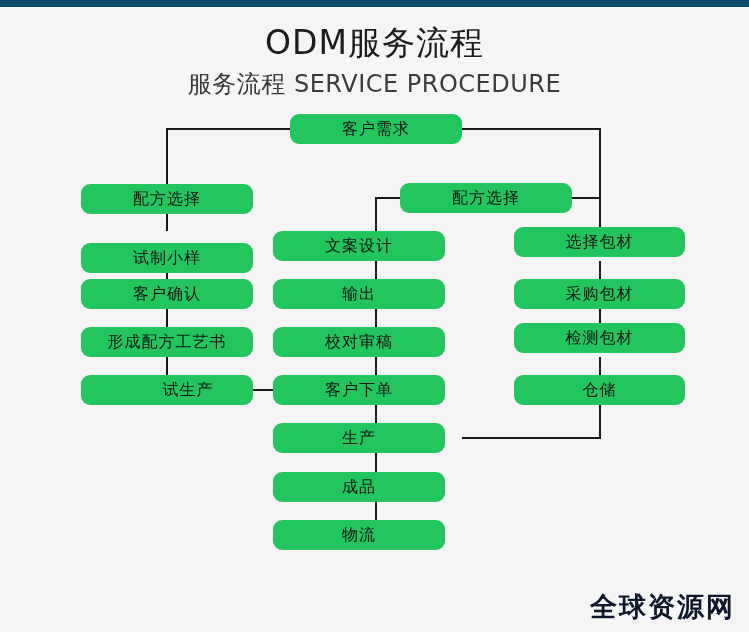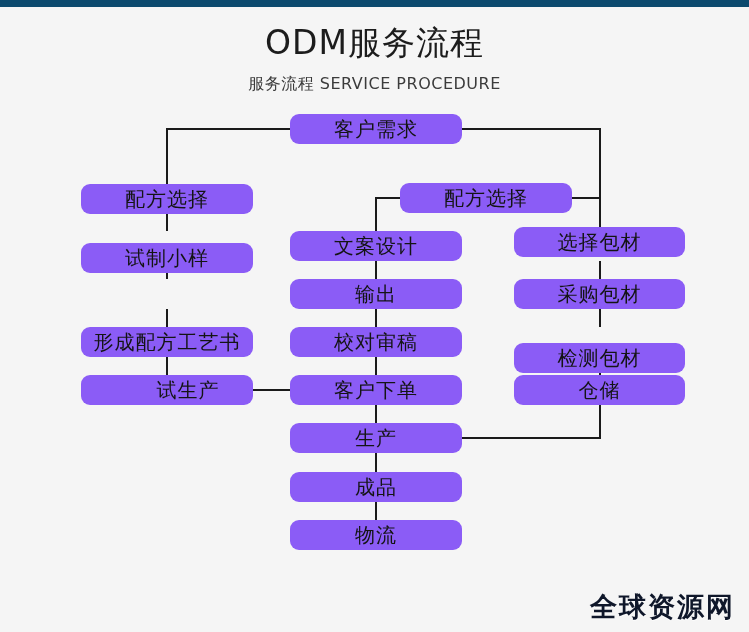--- a/index.html
+++ b/index.html
@@ -34,21 +34,21 @@
   }
   .main-title {
     font-size: 33px;
     color: #1c1c1c;
     letter-spacing: 1px;
     line-height: 44px;
     font-weight: 400;
     white-space: nowrap;
   }
   .sub-title {
-    font-size: 16px;
+    font-size: 24px;
     color: #3b3b3b;
     letter-spacing: 0.5px;
     line-height: 30px;
     font-weight: 400;
     margin-top: 4px;
     white-space: nowrap;
   }
 
   
   #diagram {
@@ -61,35 +61,35 @@
   #connectors {
     position: absolute;
     left: 0;
     top: 0;
     width: 749px;
     height: 632px;
     pointer-events: none;
   }
   .node {
     position: absolute;
-    background: #8b5cf6;
+    background: #22c55e;
     border-radius: 9px;
     height: 30px;
     line-height: 30px;
     text-align: center;
-    font-size: 20px;
+    font-size: 16px;
     color: #141414;
     letter-spacing: 1px;
     white-space: nowrap;
     box-sizing: border-box;
   }
 
   
   .col-left  { left: 81px;  width: 172px; }
-  .col-mid   { left: 290px; width: 172px; }
+  .col-mid   { left: 273px; width: 172px; }
   .col-right { left: 514px; width: 171px; }
   .col-top   { left: 290px; width: 172px; }
   .col-mid2  { left: 400px; width: 172px; }
 
   
   .watermark {
     position: absolute;
     right: 14px;
     bottom: 8px;
     font-size: 27px;
@@ -145,35 +145,36 @@
         <path d="M 600 350 L 600 368"></path>
 
         <path d="M 600 398 L 600 431 L 462 431"></path>
       </g>
     </svg>
 
     <div class="node col-top" style="top:107px;">客户需求</div>
 
     <div class="node col-left" style="top:177px;">配方选择</div>
     <div class="node col-left" style="top:236px;">试制小样</div>
+    <div class="node col-left" style="top:272px;">客户确认</div>
     <div class="node col-left" style="top:320px;">形成配方工艺书</div>
     <div class="node col-left" style="top:368px;padding-left:42px;">试生产</div>
 
     <div class="node col-mid2" style="top:176px;">配方选择</div>
 
     <div class="node col-mid" style="top:224px;">文案设计</div>
     <div class="node col-mid" style="top:272px;">输出</div>
     <div class="node col-mid" style="top:320px;">校对审稿</div>
     <div class="node col-mid" style="top:368px;">客户下单</div>
     <div class="node col-mid" style="top:416px;">生产</div>
     <div class="node col-mid" style="top:465px;">成品</div>
     <div class="node col-mid" style="top:513px;">物流</div>
 
     <div class="node col-right" style="top:220px;">选择包材</div>
     <div class="node col-right" style="top:272px;">采购包材</div>
-    <div class="node col-right" style="top:336px;">检测包材</div>
+    <div class="node col-right" style="top:316px;">检测包材</div>
     <div class="node col-right" style="top:368px;">仓储</div>
 
   </div>
 
   <div class="watermark">全球资源网</div>
 
 </div>
 
 </body></html>

